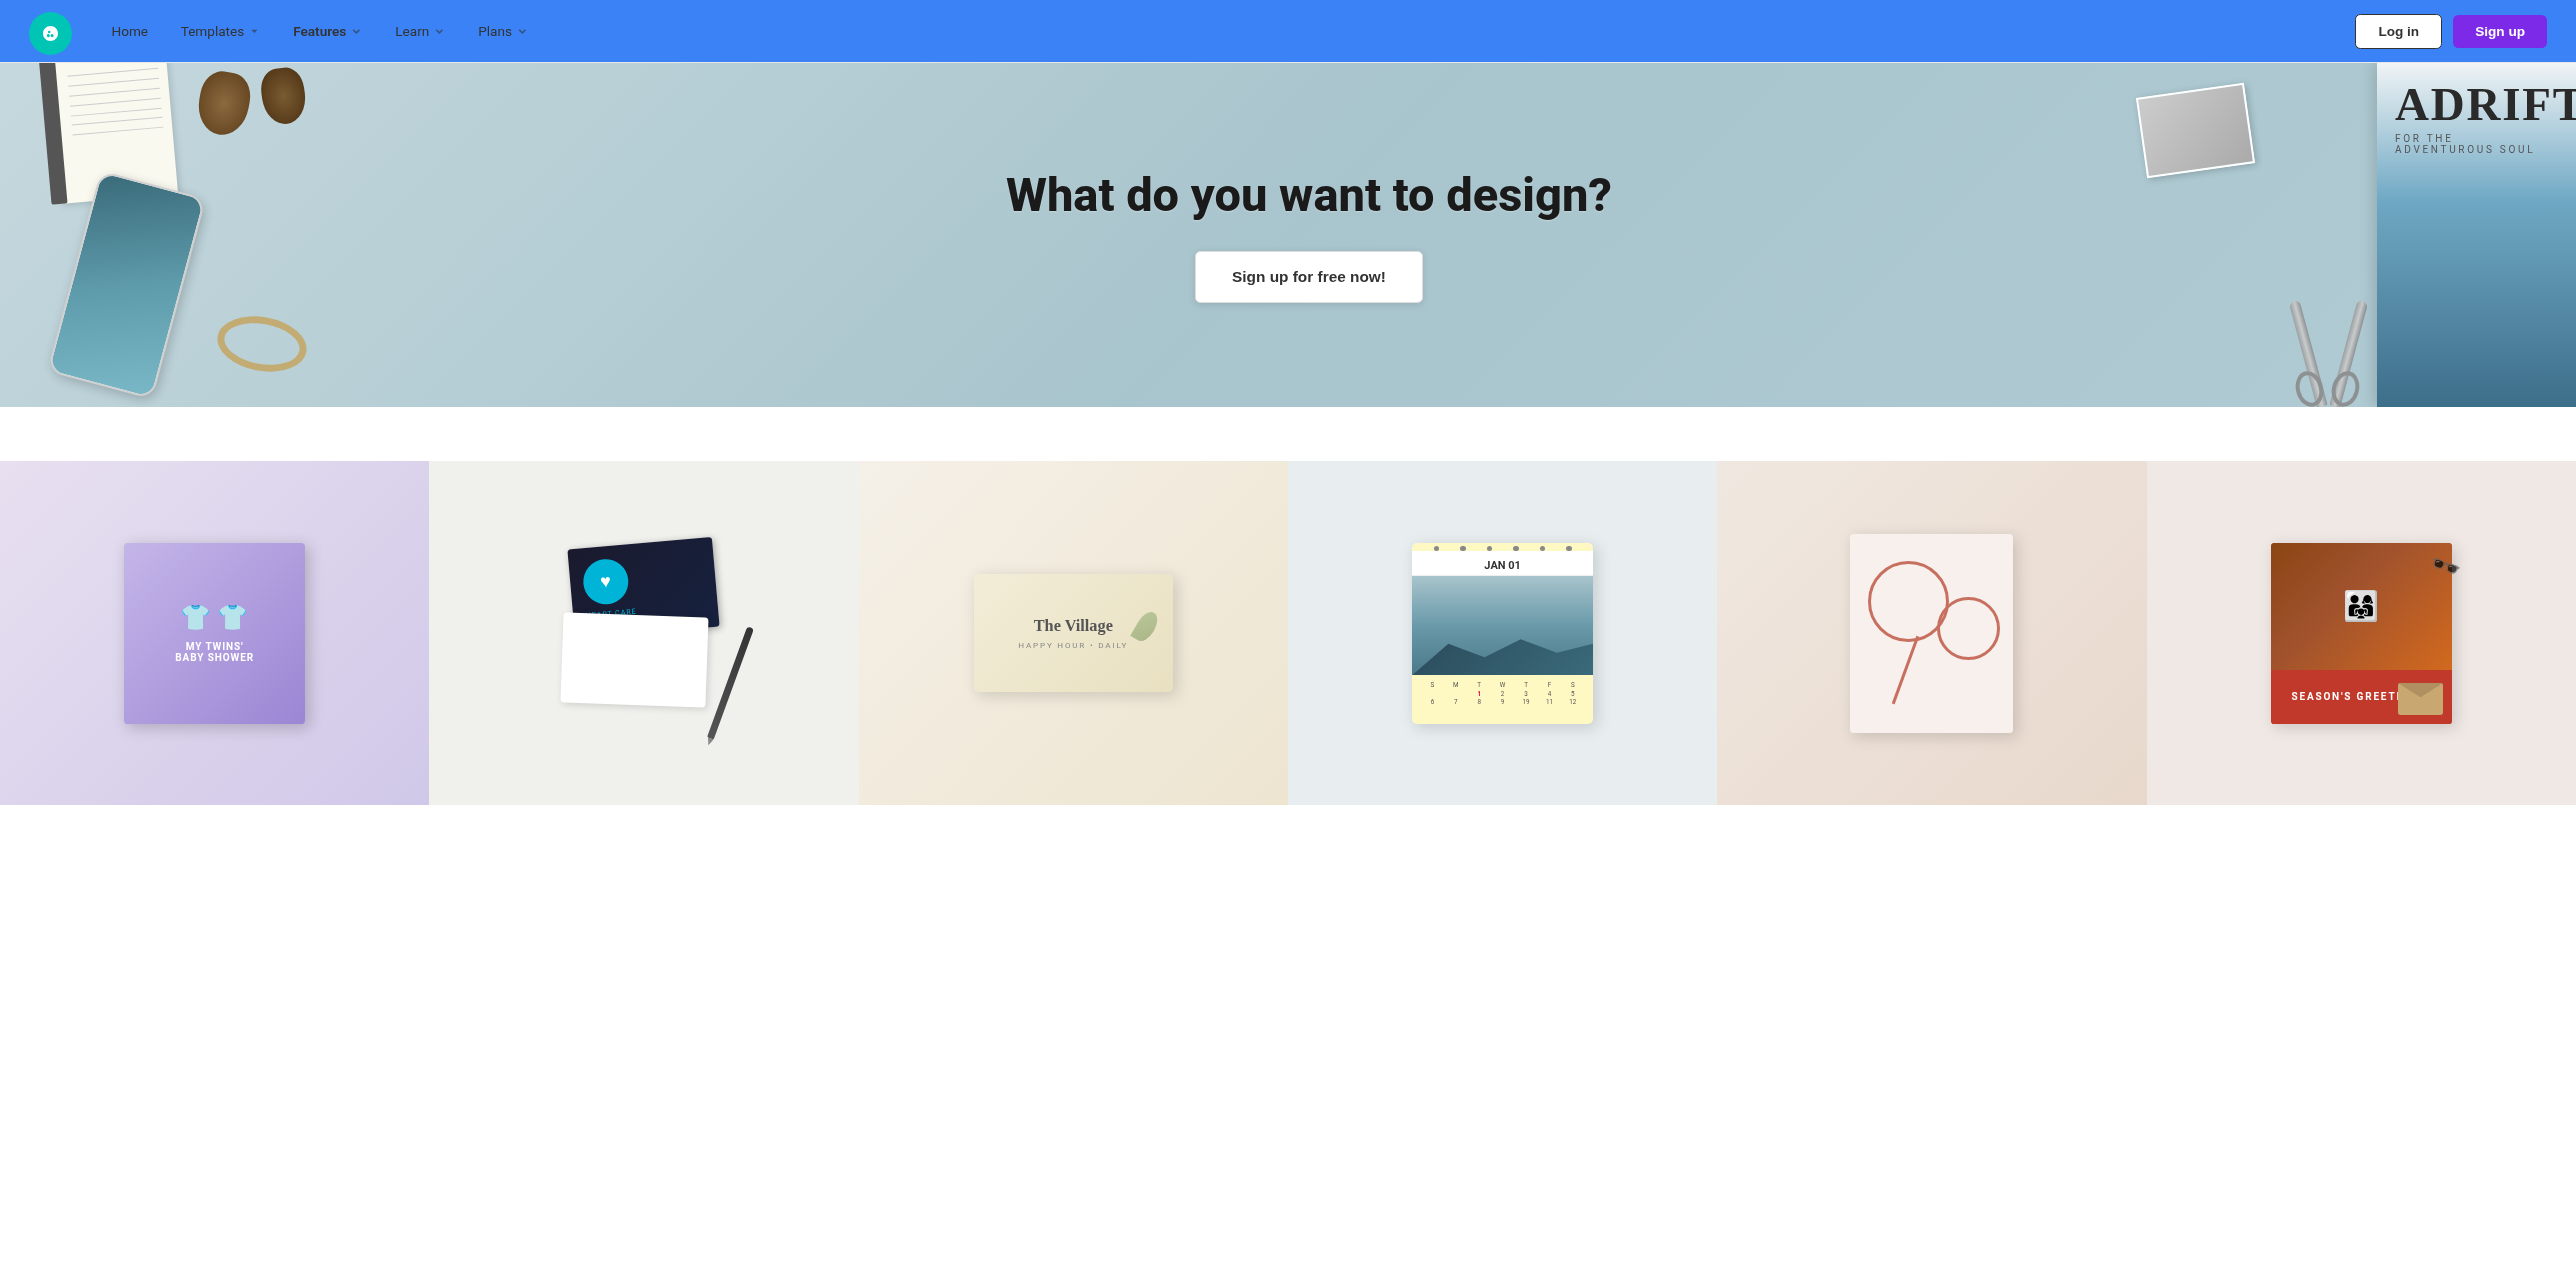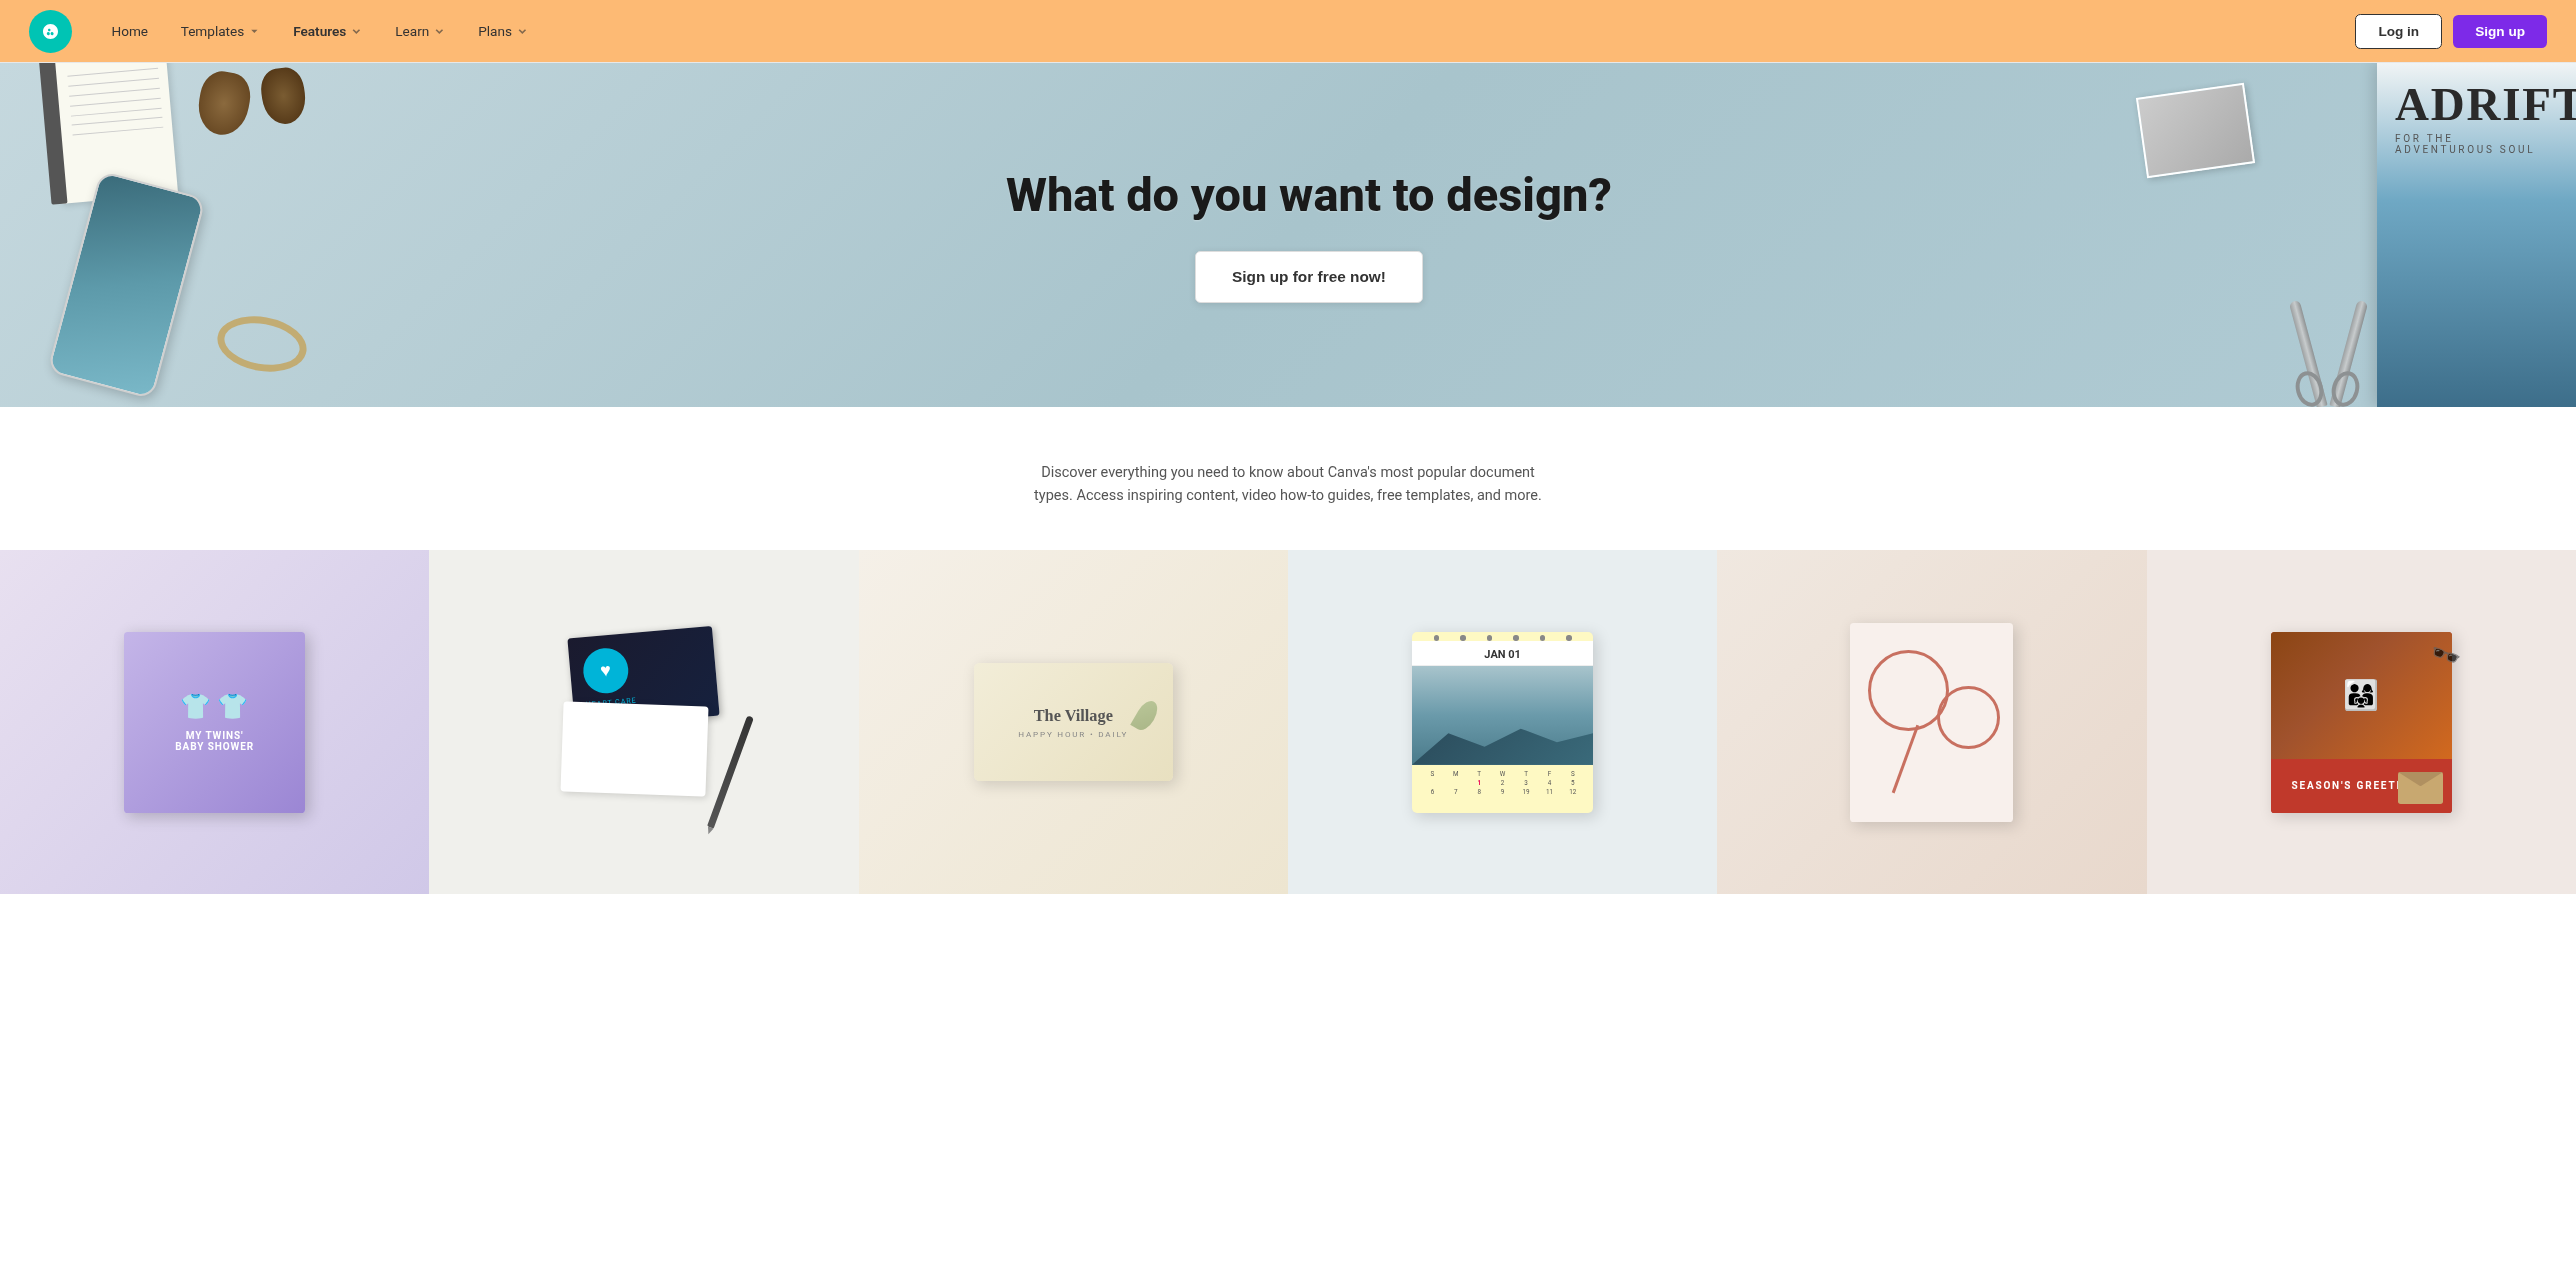--- a/index.html
+++ b/index.html
@@ -1,24 +1,23 @@
 <!DOCTYPE html>
 <html style="font-size:14.5px"><head>
   <meta charset="utf-8">
   <style>
     * { margin: 0; padding: 0; box-sizing: border-box; }
     body { font-family: -apple-system, BlinkMacSystemFont, 'Segoe UI', Roboto, sans-serif; background: #fff; }
 
     
     .navbar {
       display: flex;
-      align-items: center;
       height: 63px;
       padding: 12px 29px;
-      background: #fdba74;
+      background: #3b82f6;
       border-bottom: 0.9px solid #e8e8e8;
       position: sticky;
       top: 0;
       z-index: 100;
     }
     .navbar-logo {
       width: 43px;
       height: 43px;
       border-radius: 50%;
       background: #00c4b4;
@@ -709,21 +708,20 @@
     </div>
   </div>
 
   <div class="hero-content">
     <h1 class="hero-title">What do you want to design?</h1>
     <button class="hero-cta">Sign up for free now!</button>
   </div>
 </section>
 
 <section class="popular-section">
-  <p class="popular-desc">Discover everything you need to know about Canva's most popular document types. Access inspiring content, video how-to guides, free templates, and more.</p>
 </section>
 
 <div class="cards-row">
 
   <div class="design-card card-1">
     <div class="card-1-inner">
       <div class="card-1-icons">👕 👕</div>
       <div class="card-1-title">MY TWINS'</div>
       <div class="card-1-title">BABY SHOWER</div>
     </div>

